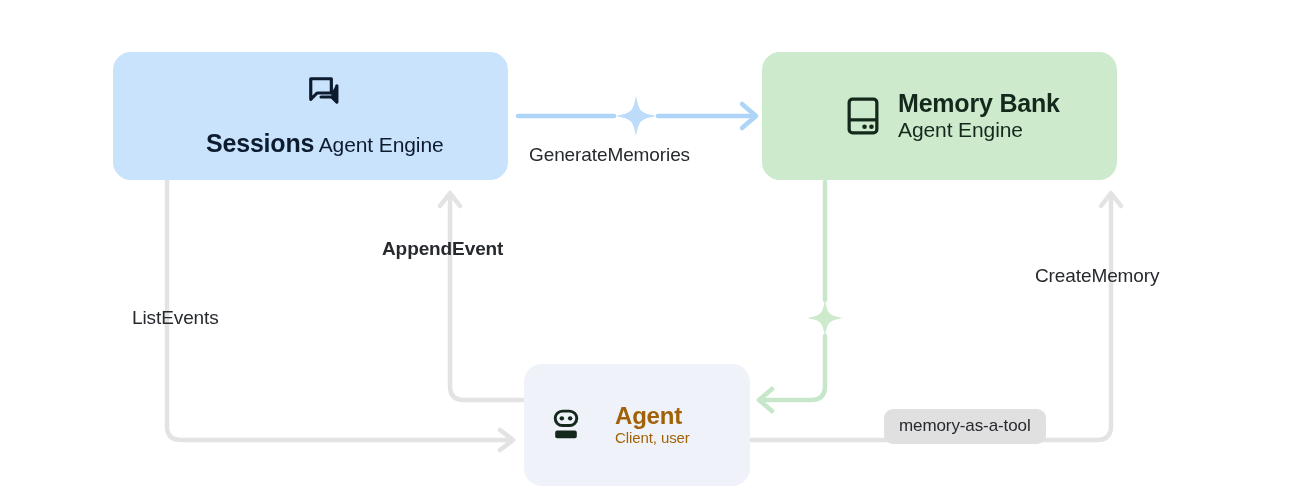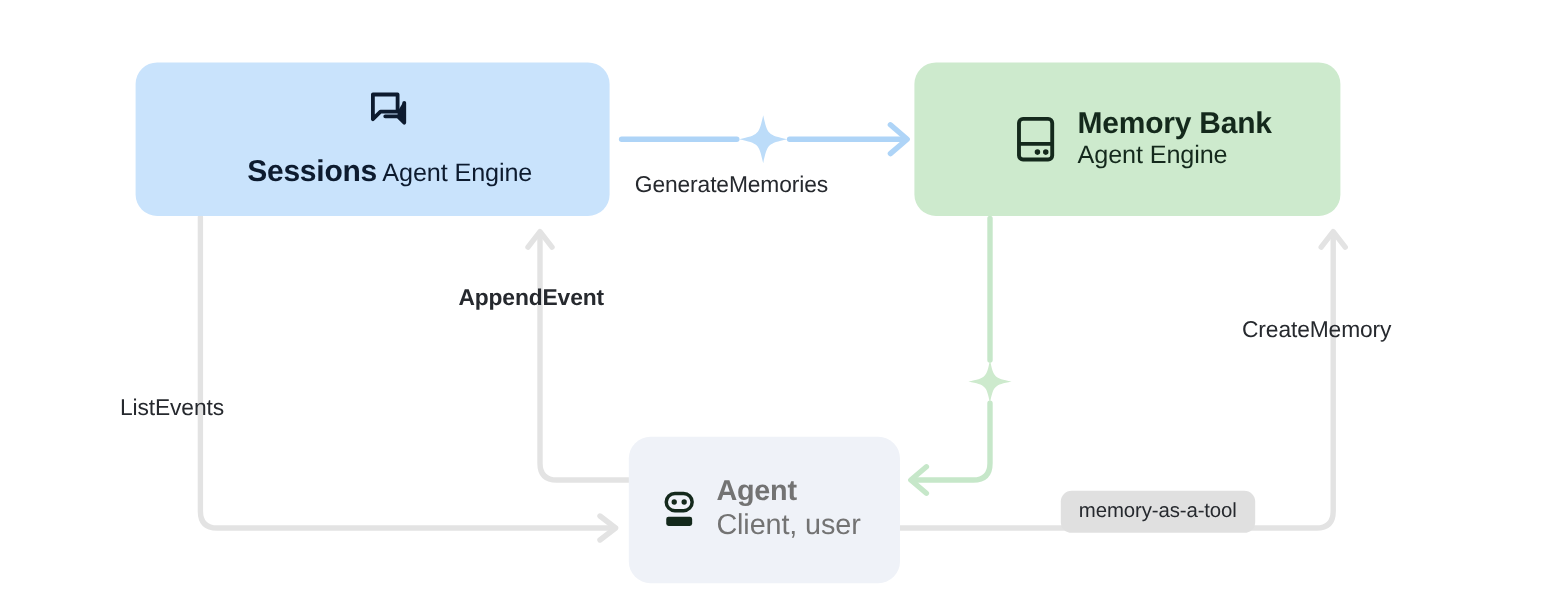--- a/index.html
+++ b/index.html
@@ -79,35 +79,35 @@
   #node-memory-bank .node-inner { margin-left: 83px; }
   #node-memory-bank .node-title, #node-memory-bank .node-sub { color: #14291c; }
 
   
   #node-agent {
     left: 524px; top: 364px;
     width: 226px; height: 122px;
     background: #eff2f8;
   }
   #node-agent .node-inner { margin-left: 26px; gap: 15px; }
-  #node-agent .node-title, #node-agent .node-sub { color: #737373; }
+  #node-agent .node-title, #node-agent .node-sub { color: #a16207; margin-left: 18px; }
   #node-agent .node-title { font-size: 24px; }
-  #node-agent .node-sub { font-size: 24px; }
+  #node-agent .node-sub { font-size: 15px; }
 
   
   .edge-label {
     position: absolute;
     font-size: 19px;
     color: #26292e;
     letter-spacing: -0.1px;
     white-space: nowrap;
   }
   #label-generate-memories { left: 529px; top: 144px; }
   #label-append-event { left: 382px; top: 238px; font-weight: bold; }
-  #label-list-events { left: 100px; top: 307px; margin-top: 23px; }
+  #label-list-events { left: 132px; top: 307px; }
   #label-create-memory { left: 1035px; top: 238px; margin-top: 27px; }
   #label-retrieve-memories { left: 845px; top: 307px; }
 
   
   #tag-memory-as-a-tool {
     position: absolute;
     left: 884px; top: 409px;
     padding: 7px 15px 8px 15px;
     background: #e0e0e0;
     border-radius: 9px;

